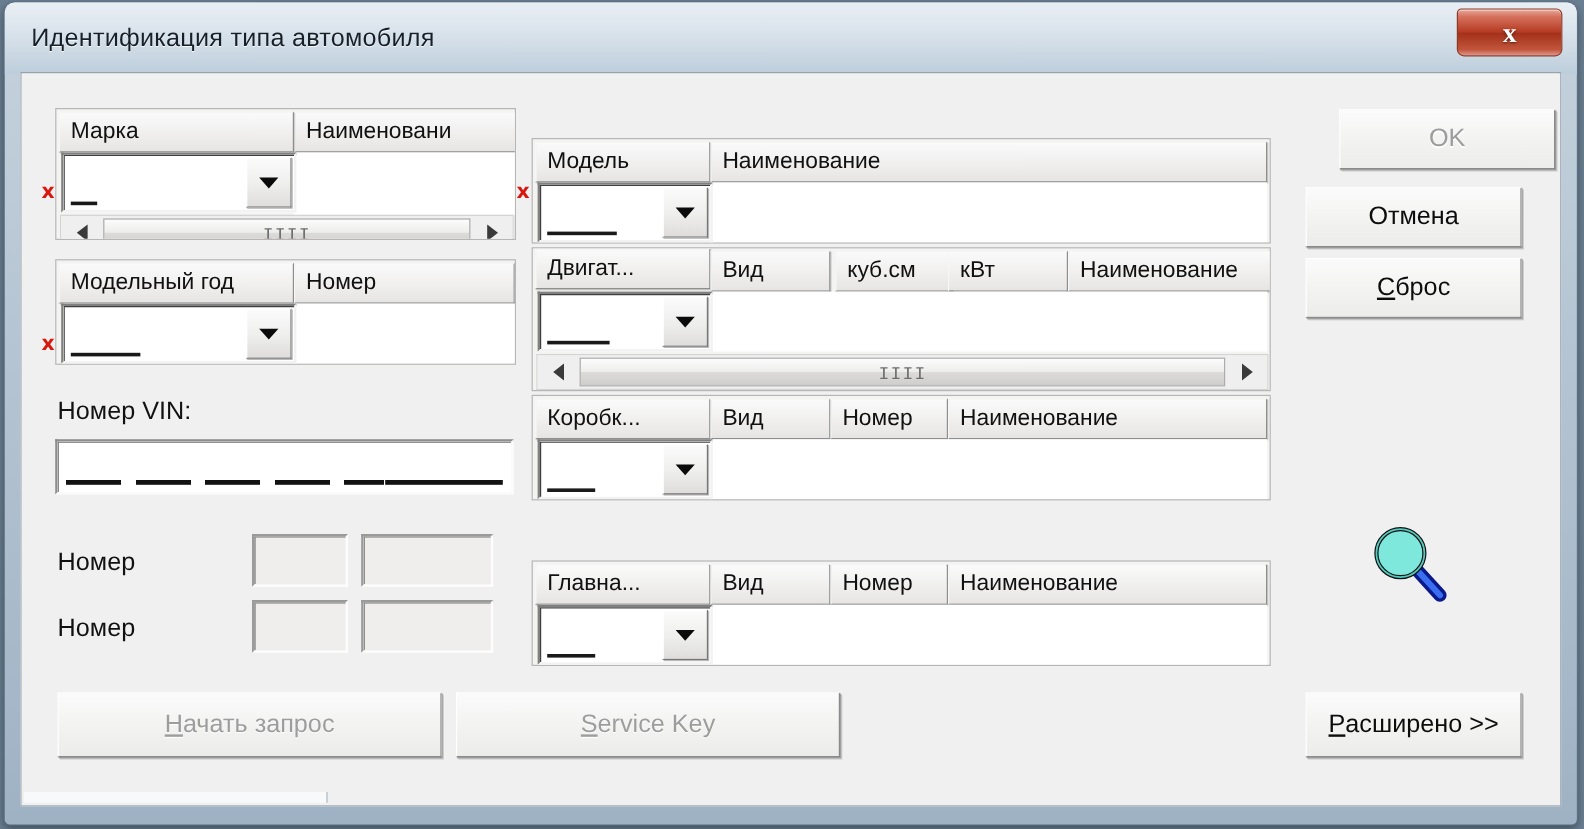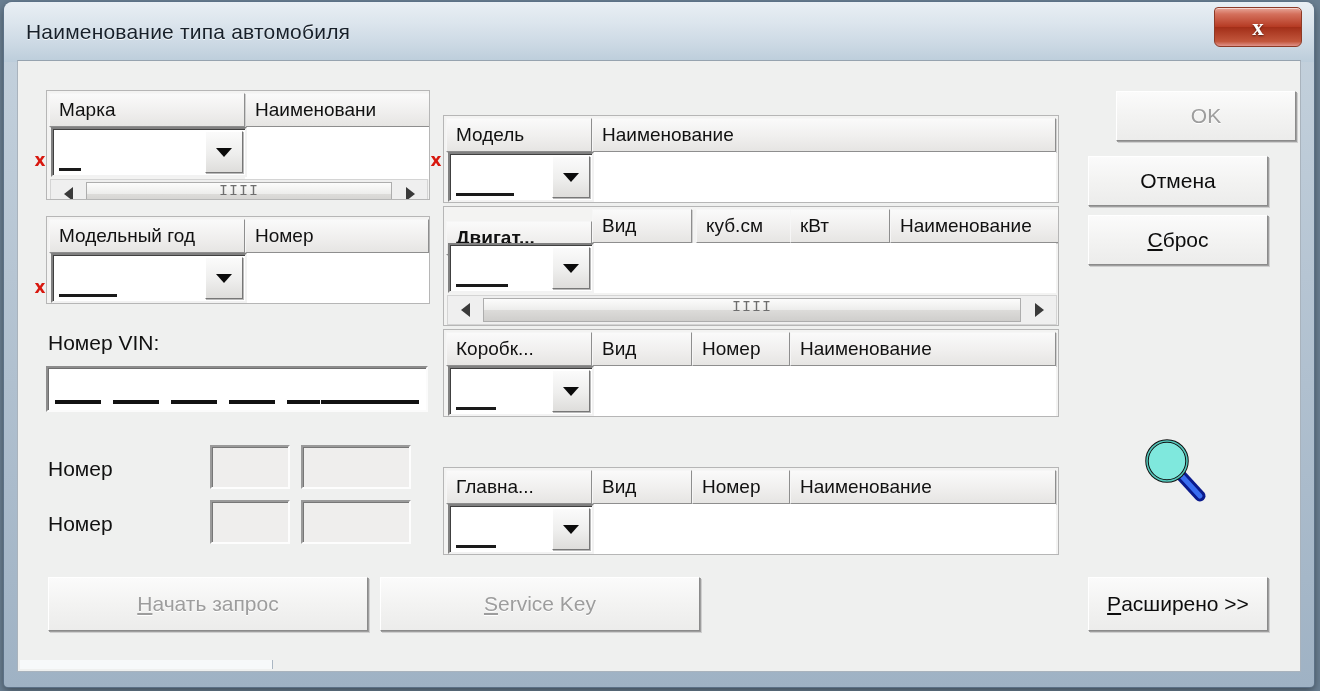--- a/index.html
+++ b/index.html
@@ -114,21 +114,21 @@
     border-right:9px solid #3a3a3a;
   }
   .hscroll .sbtn .tri-r{
     width:0;height:0;border-top:7px solid transparent;border-bottom:7px solid transparent;
     border-left:9px solid #3a3a3a;
   }
   .hscroll .thumb{
     flex:1 1 auto;margin:2px 1px;
     background:linear-gradient(180deg,#fcfcfc 0%,#ededec 48%,#dcdbd9 52%,#cfcecc 100%);
     border:1px solid #adadad;
-    display:flex;align-items:flex-start;justify-content:center;
+    display:flex;align-items:flex-end;justify-content:center;
   }
   .grip{letter-spacing:1px;color:#6e6e6e;font-size:15px;font-family:"Liberation Mono",monospace;}
 
   
   .btn{
     position:absolute;box-sizing:border-box;
     background:linear-gradient(180deg,#fbfbfb 0%,#f3f3f2 50%,#ececeb 100%);
     border:1px solid #ffffff;
     border-right-color:#8b8b8b;border-bottom-color:#8b8b8b;
     box-shadow:1px 1px 0 #9e9e9e, 2px 2px 0 #cfcfcf;
@@ -179,21 +179,21 @@
     position:absolute;left:2px;bottom:2px;width:252px;height:9px;
     background:#f7f9fa;border-right:1px solid #aab6c2;
   }
 </style>
 </head>
 <body>
 
 <div id="window">
 
   <div id="titlebar">
-    <div id="title-text">Наименование типа автомобиля</div>
+    <div id="title-text">Идентификация типа автомобиля</div>
     <div id="close-button">
       <span class="x">x</span>
     </div>
   </div>
 
   <div id="client">
 
     <div class="reqmark" style="left:15px;top:92px;">x</div>
 
     <div class="panel" style="left:28px;top:29px;width:384px;height:110px;">
@@ -255,21 +255,21 @@
       <div class="cellwhite" style="left:148px;top:36px;width:464px;height:50px;"></div>
       <div class="combo" style="left:4px;top:36px;width:146px;height:50px;">
         <span class="val" style="width:58px;"></span>
         <span class="arrowbtn">
             <i></i>
           </span>
       </div>
     </div>
 
     <div class="panel" style="left:425px;top:145px;width:616px;height:120px;">
-      <div class="hdr" style="left:2px;top:14px;width:146px;font-weight:bold;">Двигат...</div>
+      <div class="hdr" style="left:2px;top:0;width:146px;">Двигат...</div>
       <div class="hdr" style="left:148px;top:2px;width:100px;">Вид</div>
       <div class="hdr" style="left:252px;top:2px;width:98px;text-align:right;">куб.см</div>
       <div class="hdr" style="left:346px;top:2px;width:100px;">кВт</div>
       <div class="hdr" style="left:446px;top:2px;width:172px;">Наименование</div>
       <div class="cellwhite" style="left:148px;top:36px;width:464px;height:50px;"></div>
       <div class="combo" style="left:4px;top:36px;width:146px;height:50px;">
         <span class="val" style="width:52px;"></span>
         <span class="arrowbtn">
             <i></i>
           </span>

